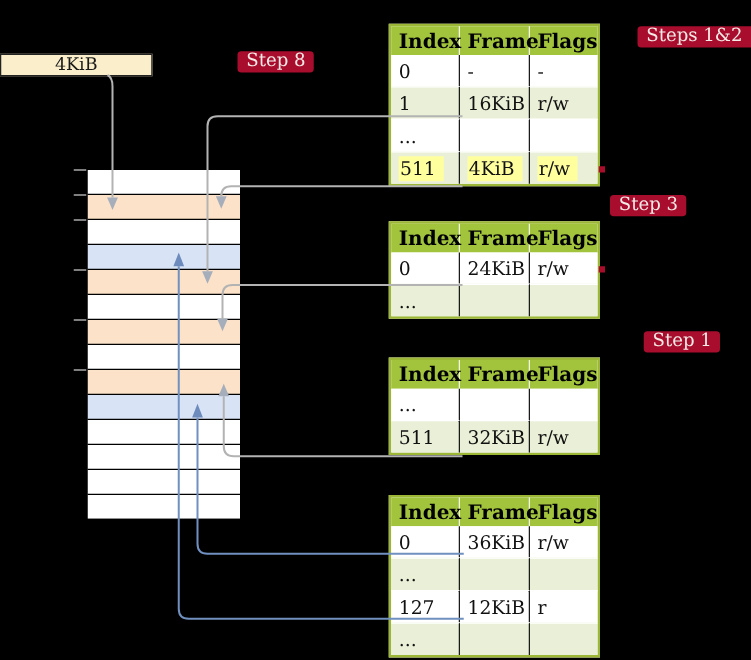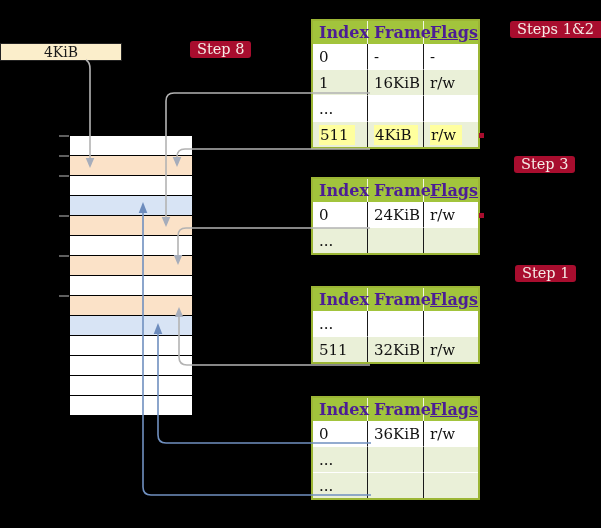--- a/index.html
+++ b/index.html
@@ -15,44 +15,44 @@
     font-size:14px;color:#1a1a1a;
   }
   
   .badge{
     position:absolute;height:17px;line-height:17px;padding:0 7px;
     background:#a80d2e;color:#f5ebe6;font-size:14.5px;border-radius:3px;
     white-space:nowrap;
   }
   #badge-step0{left:190px;top:41px;}
   #badge-steps12{left:510px;top:21px;border-radius:3px 0 0 3px;}
-  #badge-step3{left:514px;top:156px;}
+  #badge-step3{left:488px;top:156px;}
   #badge-step4{left:515px;top:265px;}
   
   .memcol{
     position:absolute;left:70px;top:136px;width:122px;height:279px;
     display:flex;flex-direction:column;outline:1px solid #000;
   }
   .mrow{flex:1;border-bottom:1px solid #000;}
   .mrow:last-child{border-bottom:none;}
   .mrow.white{background:#ffffff;}
   .mrow.orange{background:#fbe2c8;}
   .mrow.blue{background:#d8e4f5;}
   
   table.ptable{
     position:absolute;left:311px;width:169px;
     border-collapse:separate;border-spacing:0;table-layout:fixed;
     border:2px solid #9cb635;background:#fff;
   }
   table.ptable th{
-    background:#a2c43c;color:#4c1d95;font-weight:bold;font-size:16px;
+    background:#a2c43c;color:#000000;font-weight:bold;font-size:16px;
     text-align:left;padding:0 0 0 6px;height:23px;
     border-right:1px solid rgba(255,255,255,.85);
   }
-  table.ptable th:last-child{border-right:none;text-decoration:underline;}
+  table.ptable th:last-child{border-right:none;}
   table.ptable td{
     font-size:15px;color:#111;padding:0 0 0 6px;height:25px;
     border-right:1px solid #1a1a1a;border-top:1px solid #fff;
     white-space:nowrap;overflow:hidden;
   }
   table.ptable td:last-child{border-right:none;}
   table.ptable tbody tr:first-child td{border-top:none;}
   tr.r-green td{background:#eaf0d8;}
   tr.r-white td{background:#ffffff;}
   .hl{background:#ffff9e;padding:1px 6px 1px 1px;}
@@ -199,20 +199,25 @@
       <tr class="r-white">
         <td>0</td>
         <td>36KiB</td>
         <td>r/w</td>
       </tr>
       <tr class="r-green">
         <td>...</td>
         <td></td>
         <td></td>
       </tr>
+      <tr class="r-white">
+        <td>127</td>
+        <td>12KiB</td>
+        <td>r</td>
+      </tr>
       <tr class="r-green">
         <td>...</td>
         <td></td>
         <td></td>
       </tr>
     </tbody>
   </table>
 
   <svg class="connectors" width="601" height="528" viewBox="0 0 601 528">
 

